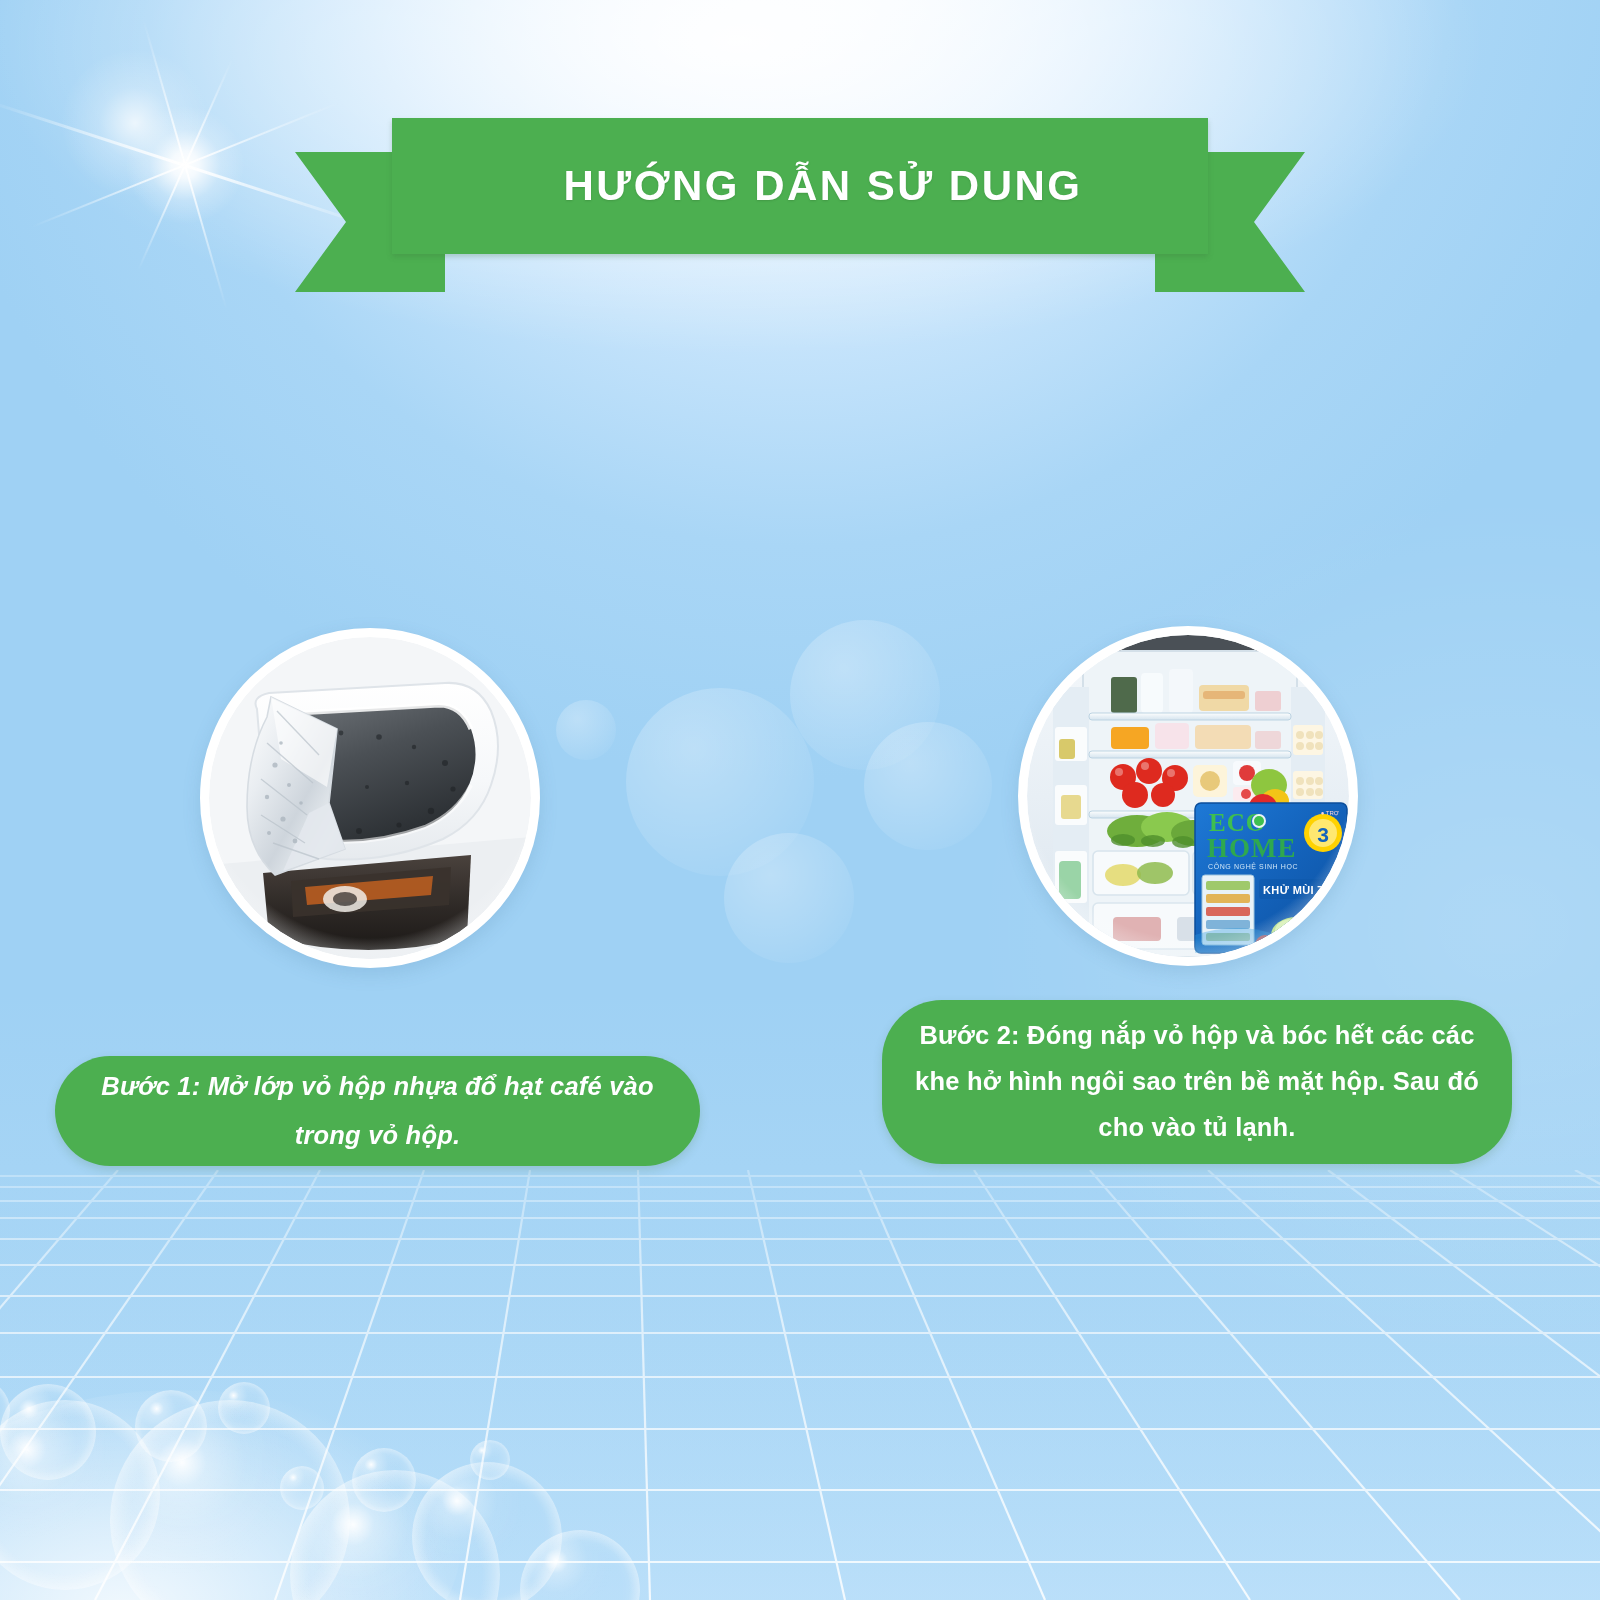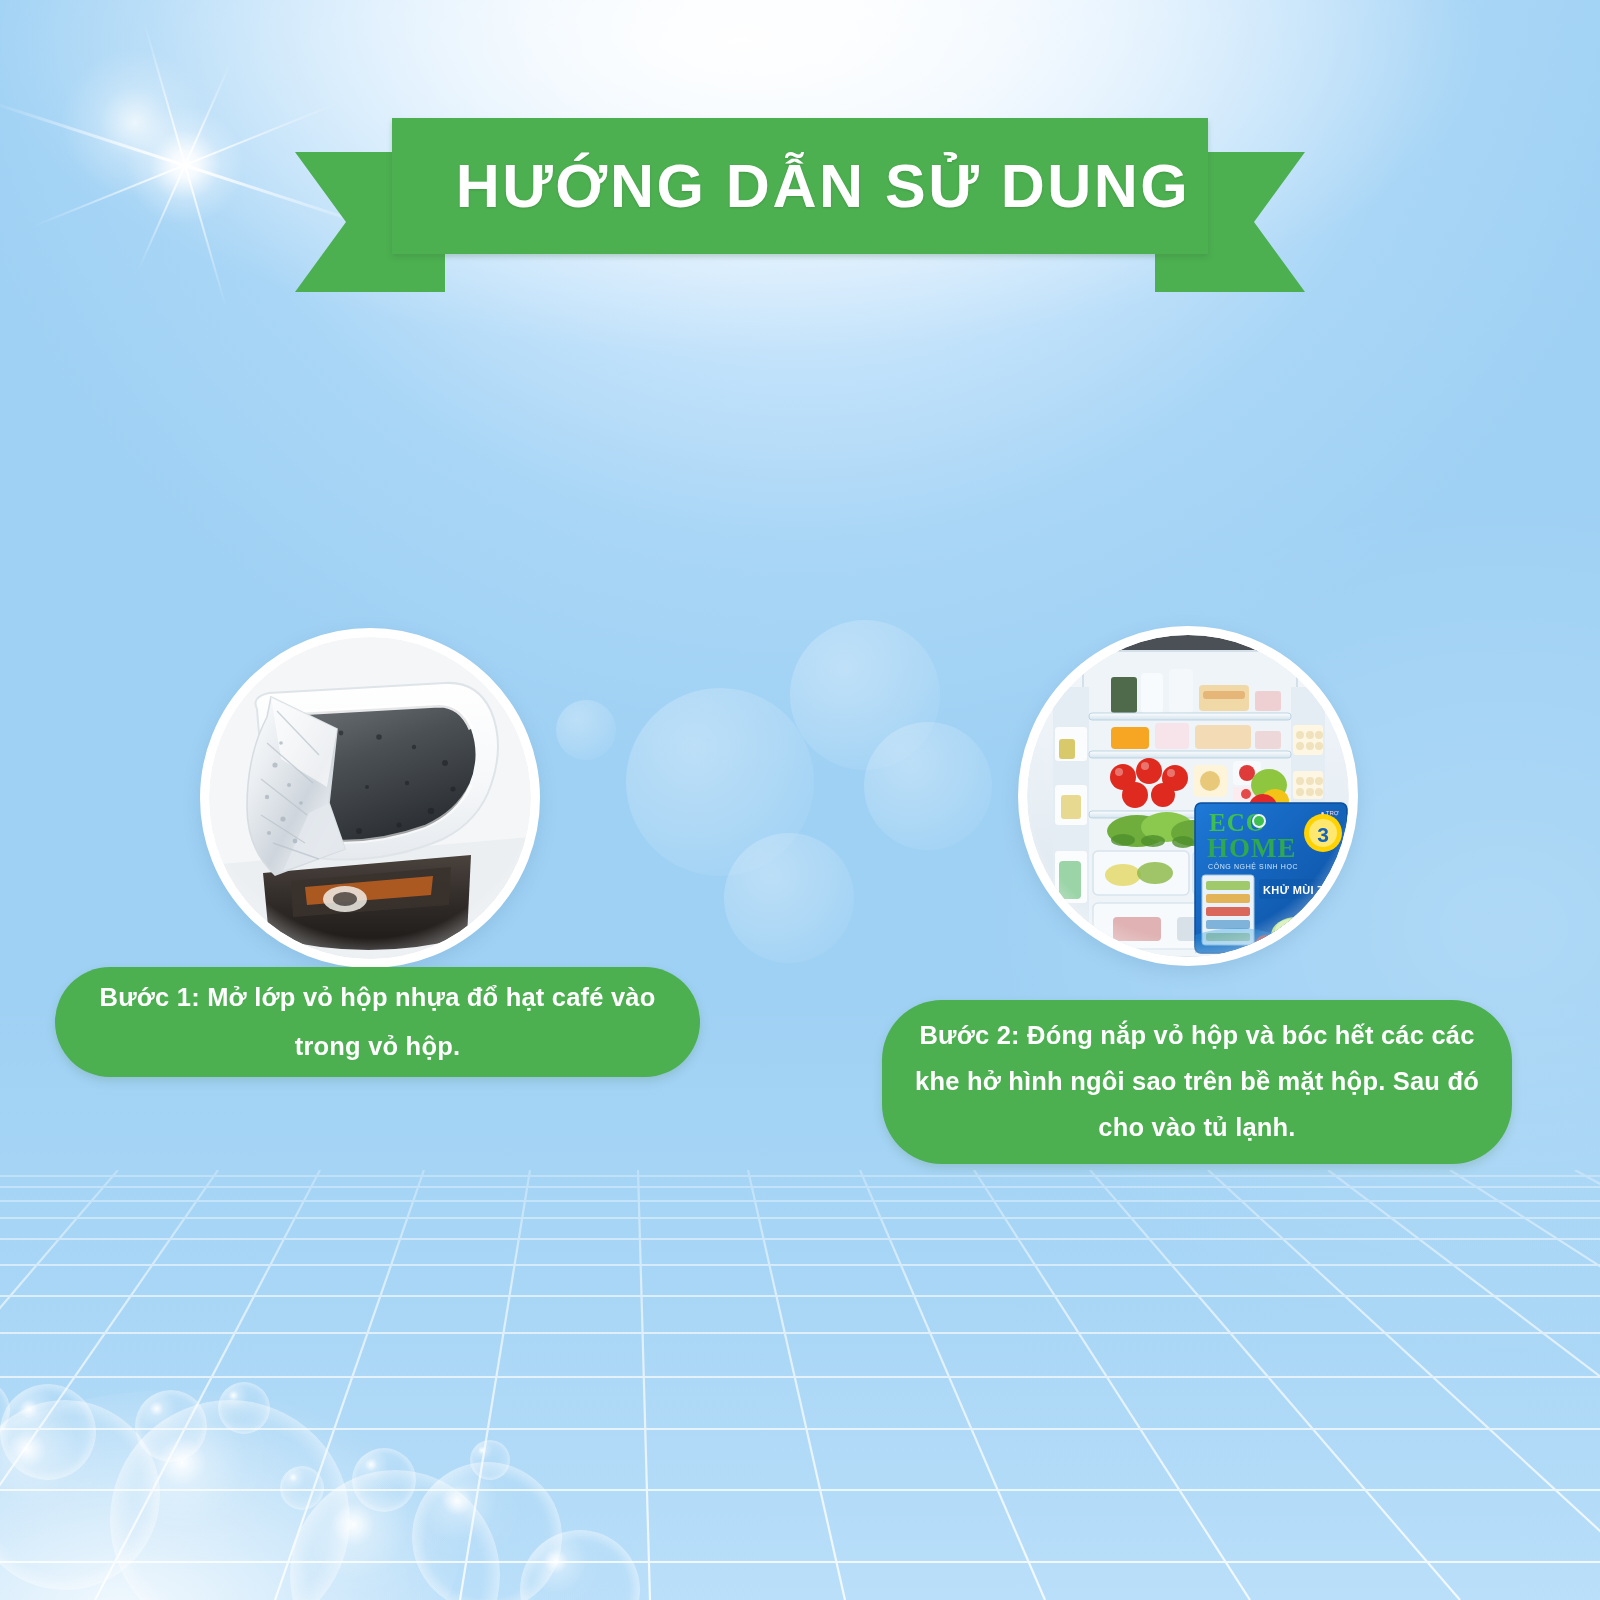--- a/index.html
+++ b/index.html
@@ -150,21 +150,21 @@
     width: 816px;
     height: 136px;
     background: #4caf50;
     box-shadow: 0 3px 5px rgba(60,110,60,.25);
     display: flex;
     align-items: center;
     justify-content: center;
   }
   .ribbon-title {
     color: #ffffff;
-    font-size: 61px;
+    font-size: 42px;
     font-weight: 700;
     letter-spacing: 2.5px;
     text-align: center;
     line-height: 1;
     white-space: nowrap;
     text-shadow: 0 1px 2px rgba(40,90,40,.25);
     margin-left: 46px;
   }
 
   
@@ -204,21 +204,21 @@
     margin: 0;
     font-size: 25.5px;
     font-weight: 600;
     line-height: 1.92;
     letter-spacing: .2px;
     padding: 0 26px;
   }
 
   
   #step-1 .step-photo { left: 200px; top: 628px; width: 340px; height: 340px; }
-  #step-1 .step-caption { left: 55px; top: 967px; width: 645px; height: 110px; }
+  #step-1 .step-caption { left: 55px; top: 1056px; width: 645px; height: 110px; font-style: italic; }
 
   
   #step-2 .step-photo { left: 1018px; top: 626px; width: 340px; height: 340px; }
   #step-2 .step-caption { left: 882px; top: 1000px; width: 630px; height: 164px; }
   #step-2 .step-caption p { line-height: 1.80; padding: 0 14px; }
 </style>
 </head>
 <body>
 
 <div id="poster">

